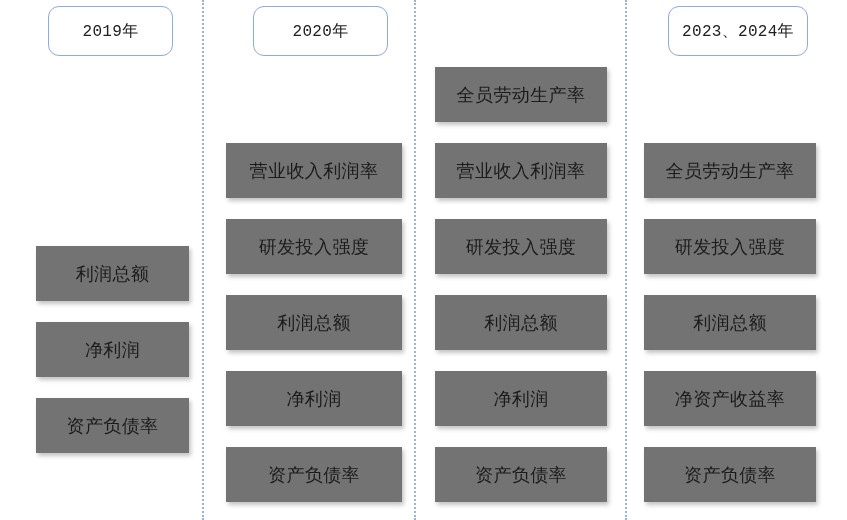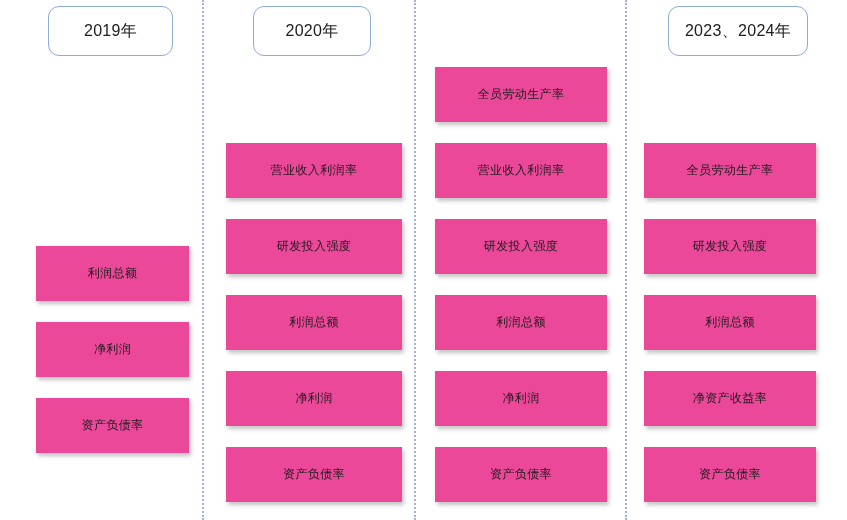--- a/index.html
+++ b/index.html
@@ -6,21 +6,21 @@
     margin: 0;
     padding: 0;
     background: #ffffff;
   }
   #canvas {
     position: relative;
     width: 847px;
     height: 520px;
     background: #ffffff;
     overflow: hidden;
-    font-family: Liberation Sans, sans-serif;
+    font-family: Liberation Mono, monospace;
     border-radius: 25px;
   }
 
   
   .divider {
     position: absolute;
     top: 0;
     width: 0px;
     height: 520px;
     border-left: 2px dotted #9DB3DA;
@@ -51,45 +51,45 @@
     background: #ffffff;
     display: flex;
     align-items: center;
     justify-content: center;
     font-size: 16px;
     color: #202020;
     letter-spacing: 0.3px;
     white-space: nowrap;
   }
   .col1 .year-header { left: 48px;  width: 125px; }
-  .col2 .year-header { left: 49px;  width: 118px; }
+  .col2 .year-header { left: 49px;  width: 135px; }
   .col3 .year-header { left: 42px;  width: 119px; }
   .col4 .year-header { left: 41px;  width: 140px; }
 
   
   .stack {
     position: absolute;
     bottom: 0px;
     display: flex;
     flex-direction: column;
     gap: 21px;
   }
   .col1 .stack { left: 36px; width: 153px; bottom: 67px; }
   .col2 .stack { left: 22px; width: 176px; bottom: 18px; }
   .col3 .stack { left: 19px; width: 172px; bottom: 18px; }
   .col4 .stack { left: 17px; width: 172px; bottom: 18px; }
 
   .metric-box {
     height: 55px;
     box-sizing: border-box;
-    background: #ec4899;
+    background: #737373;
     display: flex;
     align-items: center;
     justify-content: center;
-    font-size: 12px;
+    font-size: 18px;
     color: #1b1b1b;
     letter-spacing: 0.4px;
     white-space: nowrap;
     box-shadow: 2px 3px 4px rgba(90,90,90,0.35);
   }
 </style>
 </head>
 <body>
 
 <div id="canvas">

